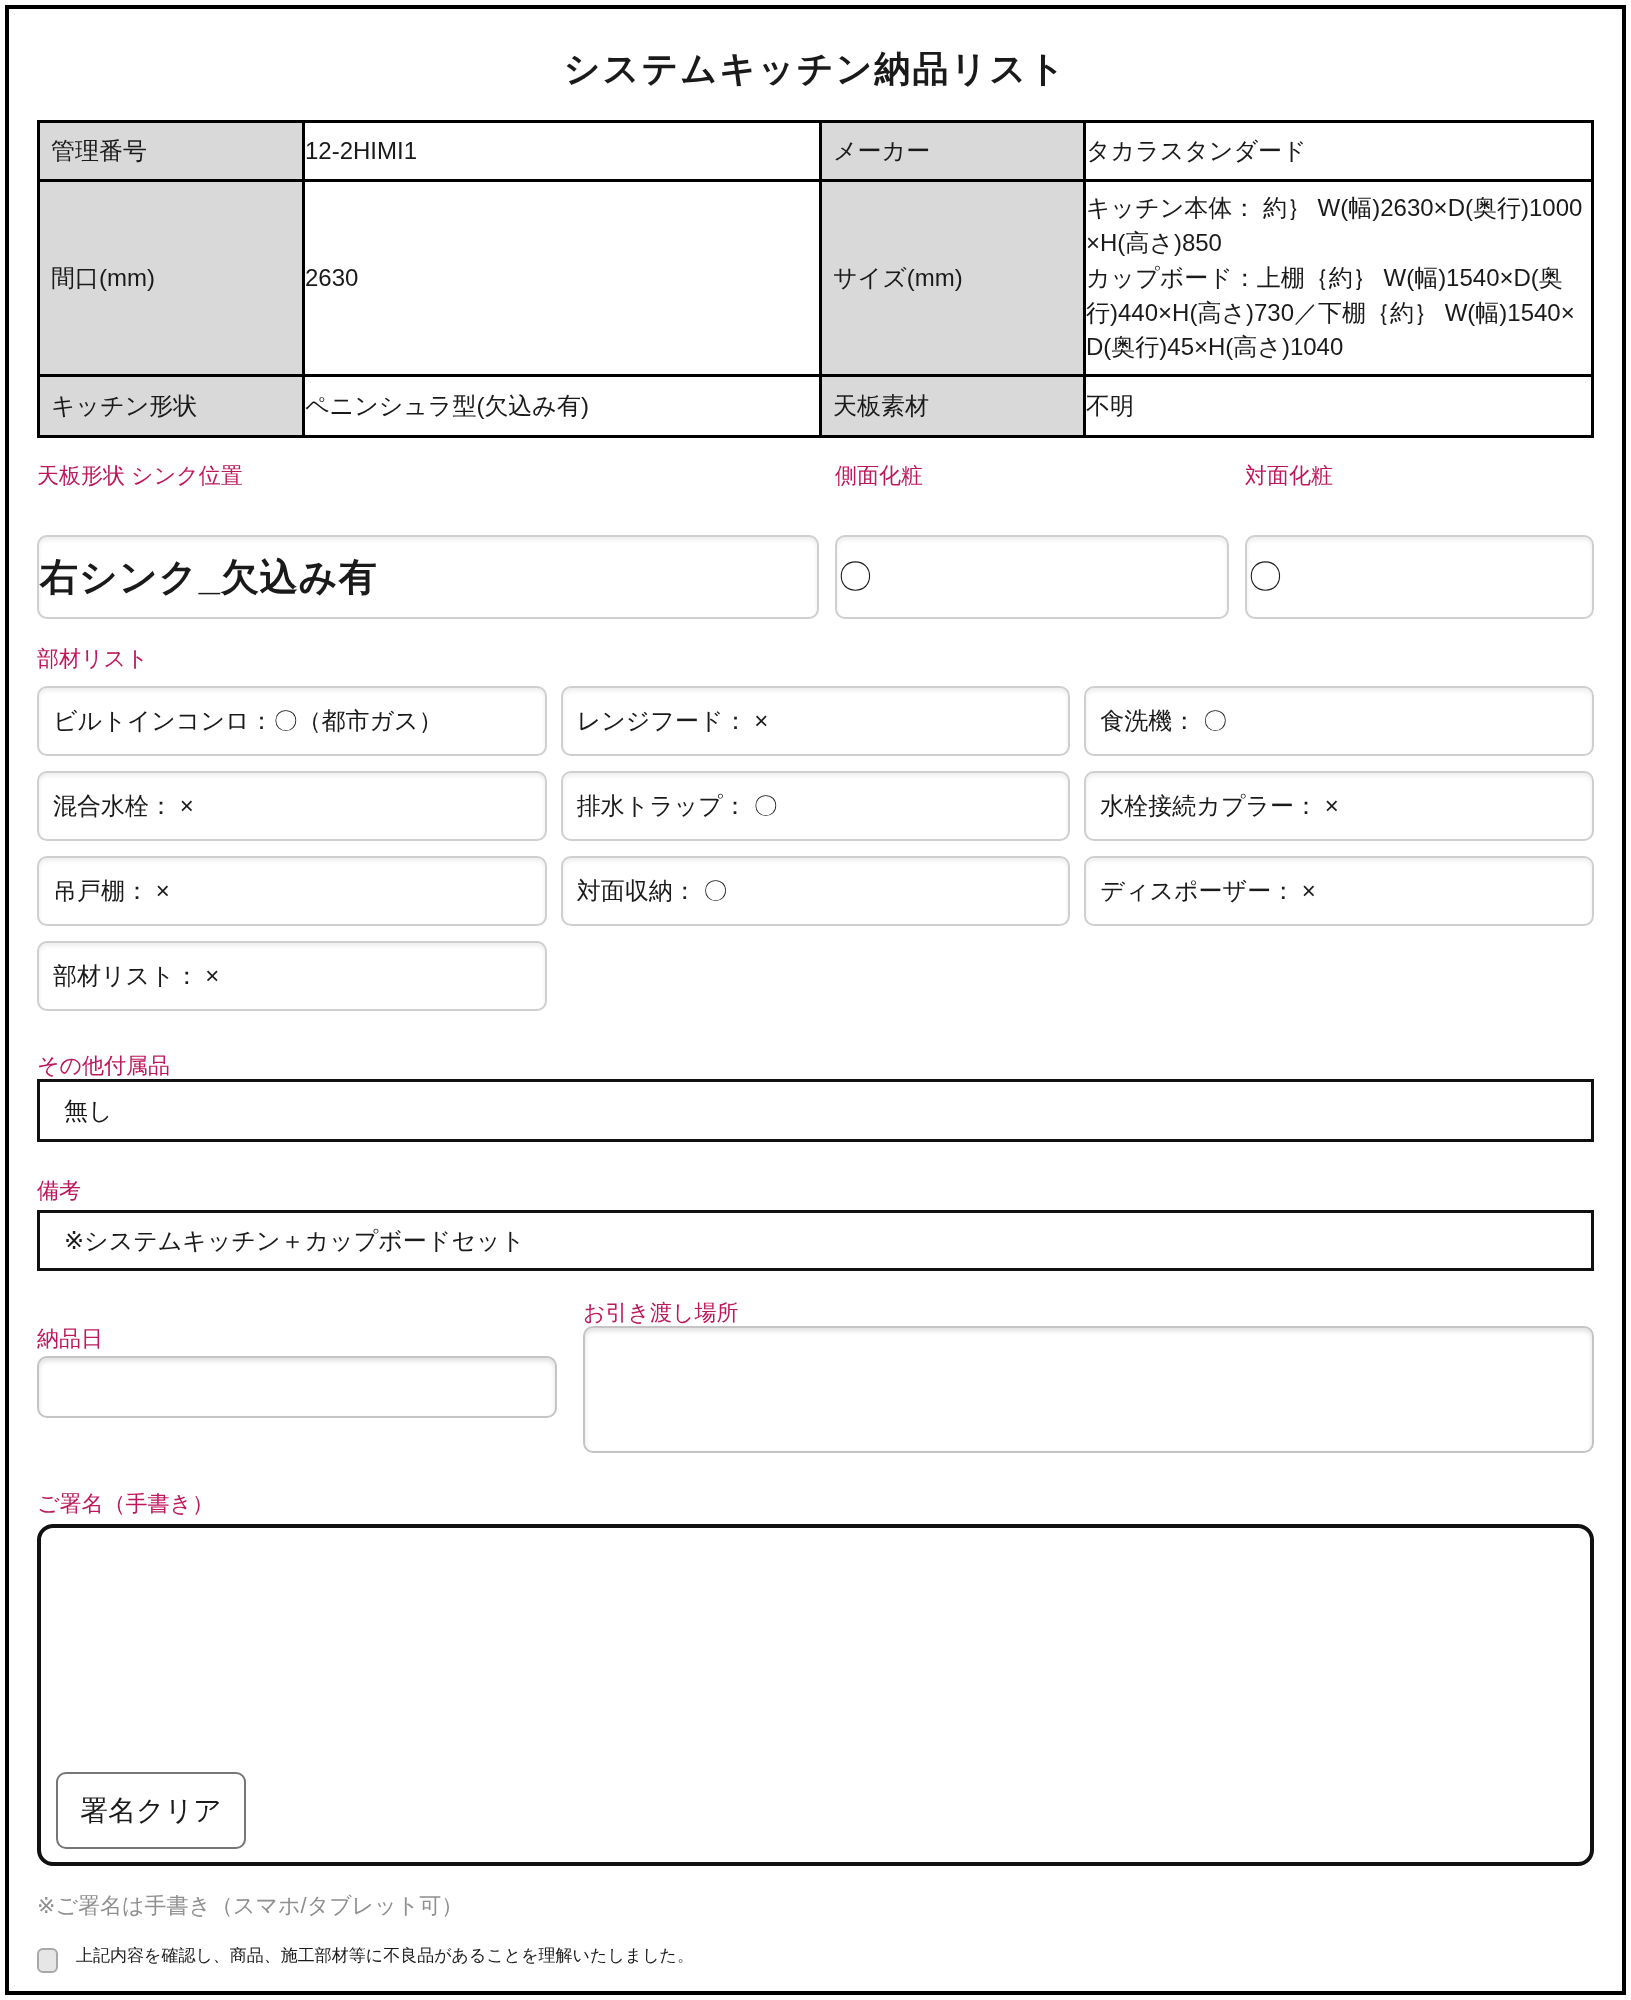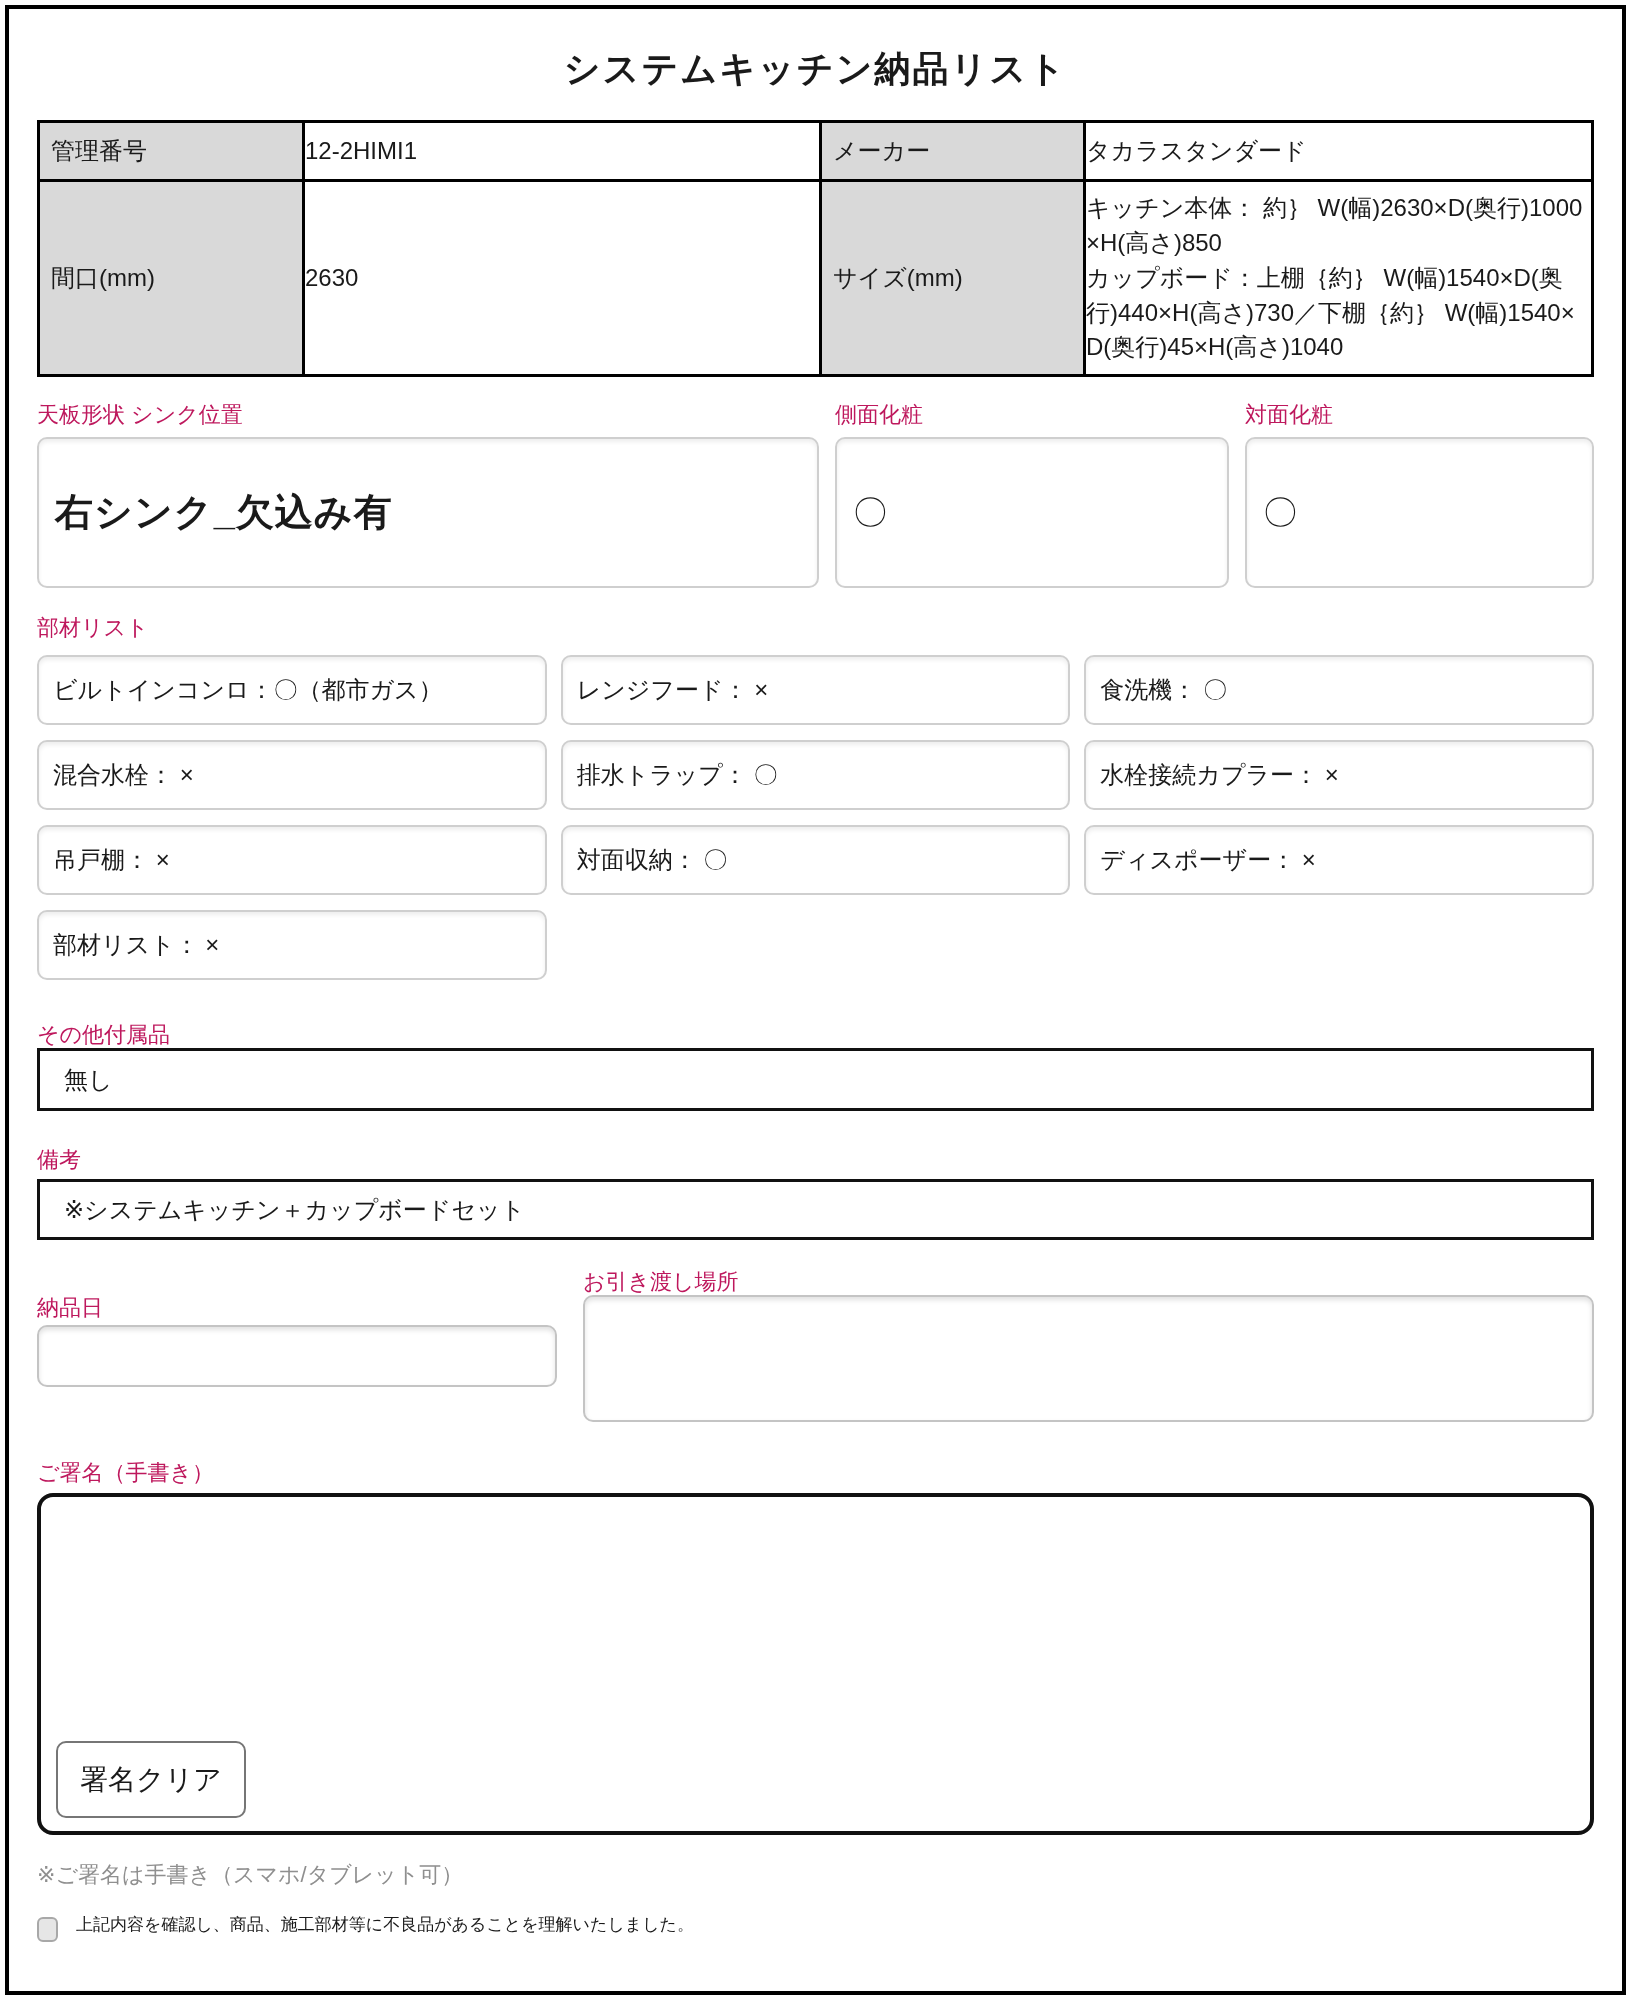--- a/index.html
+++ b/index.html
@@ -68,21 +68,21 @@
   .sink-grid.boxes{margin-top:9px;}
   .rbox{
     box-sizing:border-box;
     border:2px solid #cfcfcf;
     border-radius:10px;
     background:#fff;
     box-shadow:inset 0 3px 4px rgba(0,0,0,0.07);
     display:flex;
     align-items:center;
   }
-  .sink-box{height:151px;padding-left:16px;}
+  .sink-box{height:84px;padding-left:1px;margin-top:37px;}
   .sink-value{font-size:38px;font-weight:bold;letter-spacing:1px;}
   .circle-value{font-size:34px;}
 
   
   .parts-label{margin-top:27px;}
   .parts-grid{
     margin-top:14px;
     display:grid;
     grid-template-columns:1fr 1fr 1fr;
     column-gap:14px;
@@ -206,20 +206,26 @@
           <td class="lab">メーカー</td>
           <td class="val">タカラスタンダード</td>
         </tr>
         <tr class="row-2">
           <td class="lab">間口(mm)</td>
           <td class="val">2630</td>
           <td class="lab">サイズ(mm)</td>
           <td class="val">キッチン本体： 約｝ W(幅)2630×D(奥行)1000×H(高さ)850
 カップボード：上棚｛約｝ W(幅)1540×D(奥行)440×H(高さ)730／下棚｛約｝ W(幅)1540×D(奥行)45×H(高さ)1040</td>
         </tr>
+        <tr class="row-3">
+          <td class="lab">キッチン形状</td>
+          <td class="val">ペニンシュラ型(欠込み有)</td>
+          <td class="lab">天板素材</td>
+          <td class="val">不明</td>
+        </tr>
       </tbody>
     </table>
 
     <div class="sink-grid labels">
       <div class="sec-label">天板形状 シンク位置</div>
       <div class="sec-label">側面化粧</div>
       <div class="sec-label">対面化粧</div>
     </div>
     <div class="sink-grid boxes">
       <div class="rbox sink-box sink-value">右シンク_欠込み有</div>

